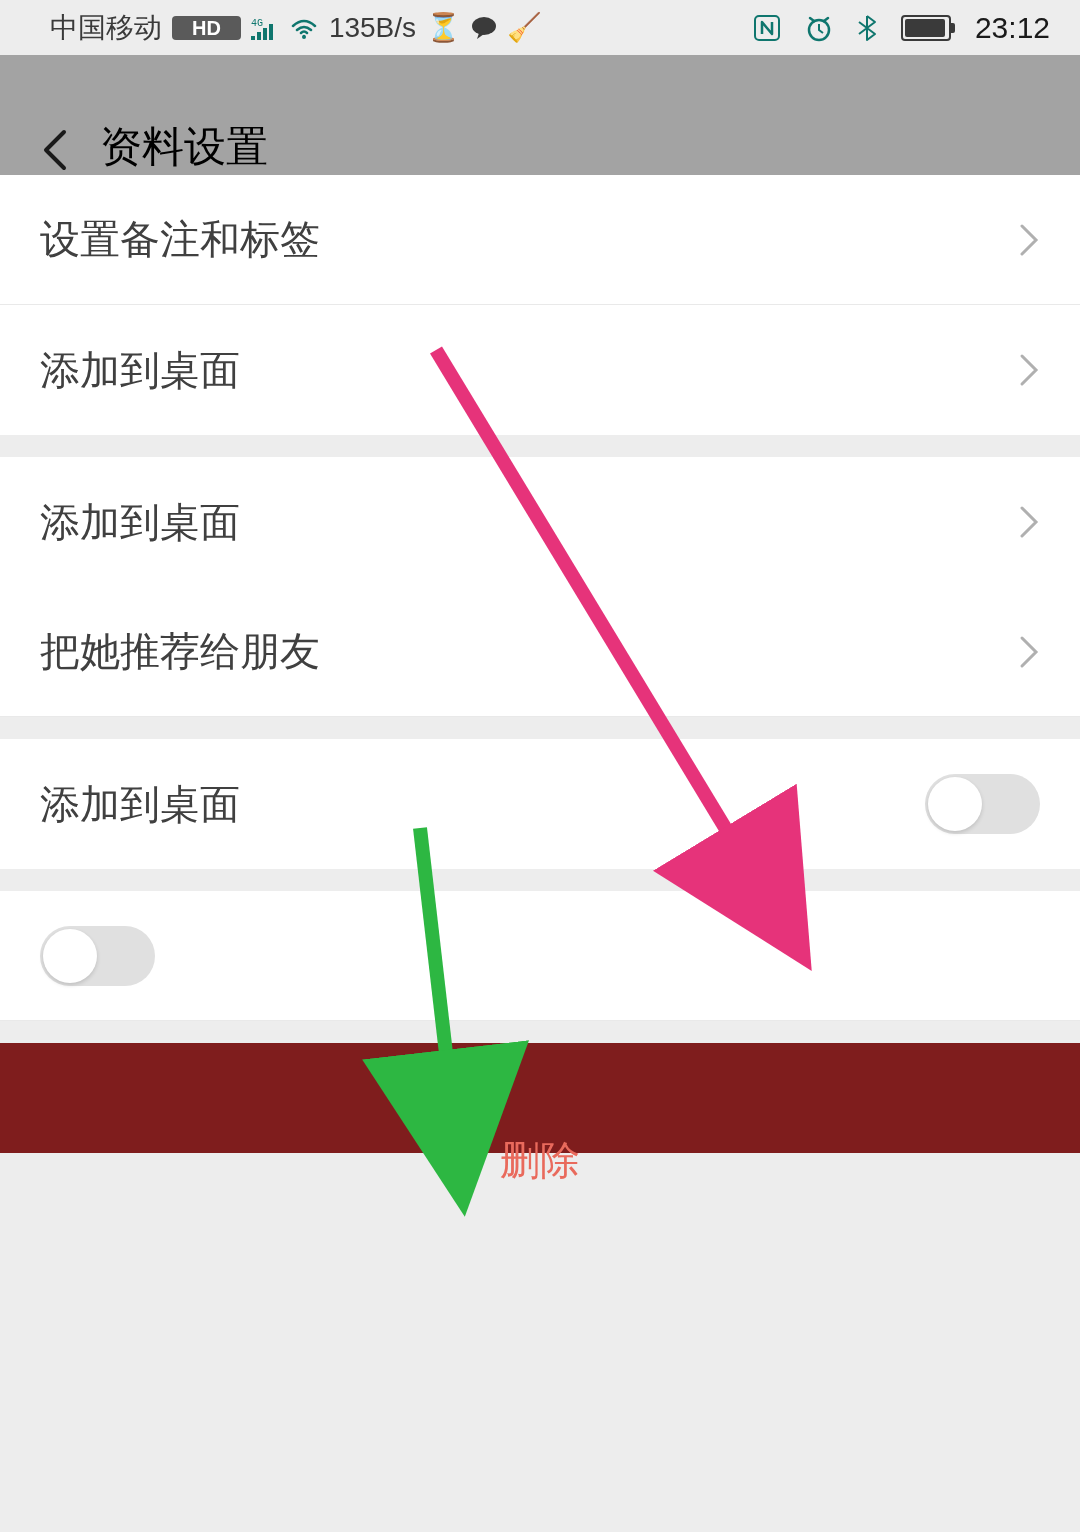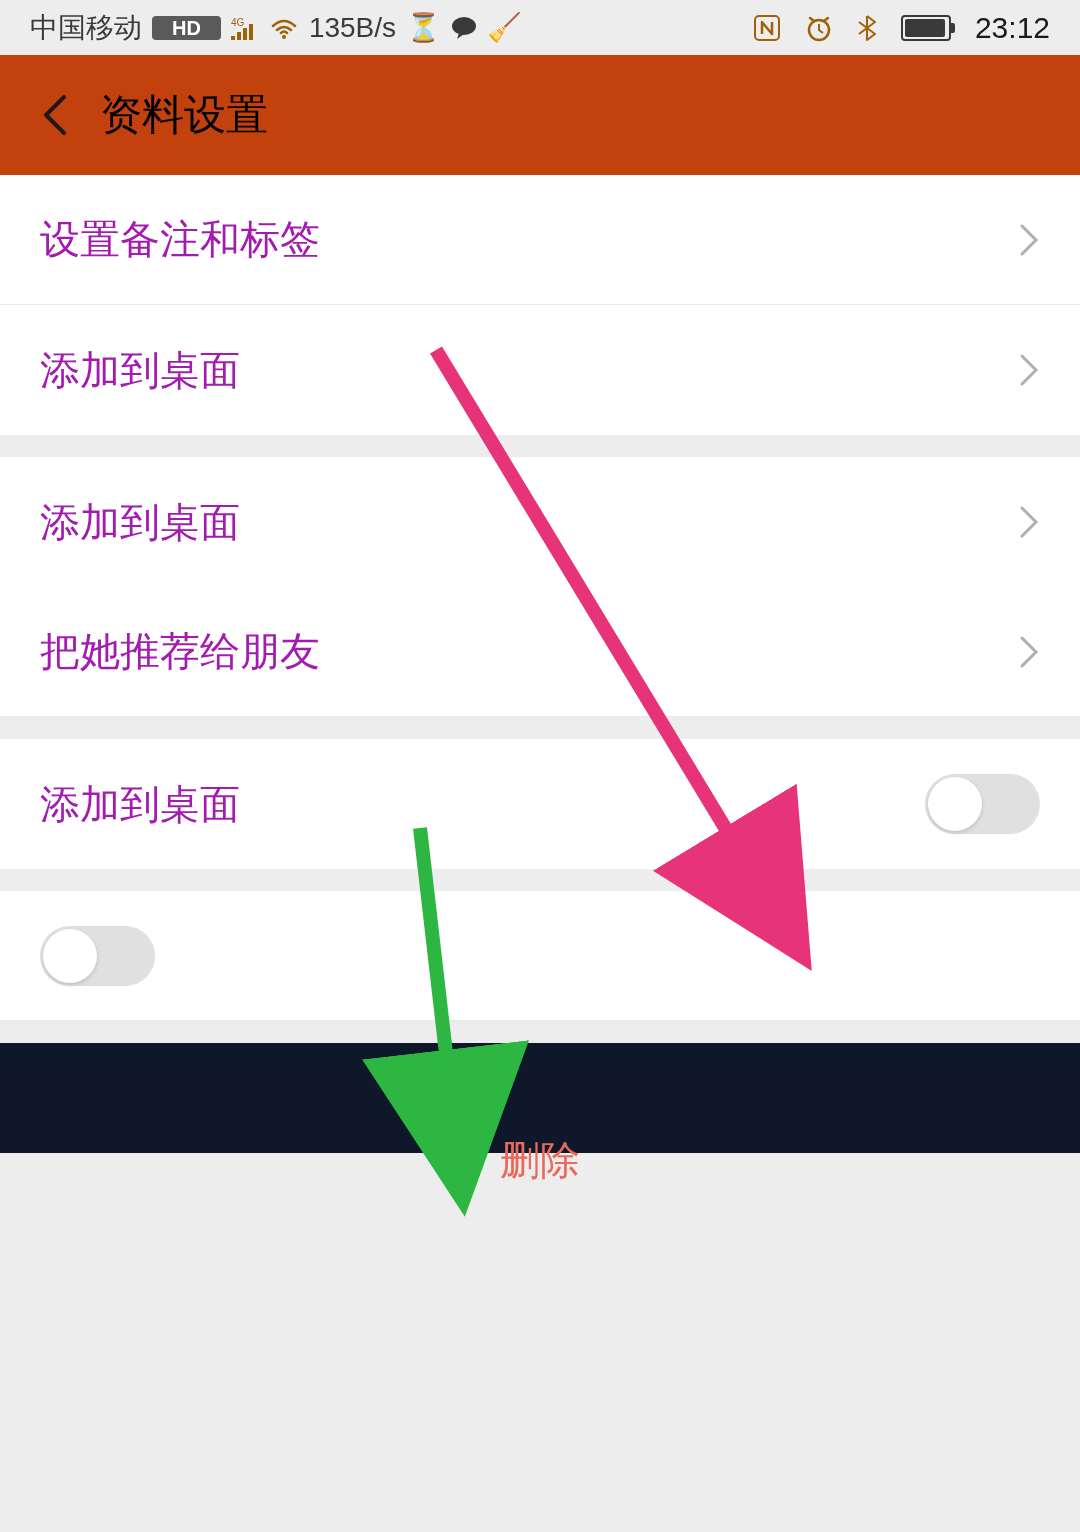--- a/index.html
+++ b/index.html
@@ -17,20 +17,21 @@
     }
     .status-bar {
       height: 55px;
       background: #ededed;
       display: flex;
       align-items: center;
       justify-content: space-between;
       padding: 0 30px;
       font-size: 28px;
       color: #3a3a3a;
+      margin-left: 20px;
     }
     .status-left {
       display: flex;
       align-items: center;
       gap: 10px;
     }
     .status-right {
       display: flex;
       align-items: center;
       gap: 24px;
@@ -71,23 +72,23 @@
       position: absolute;
       left: 2px;
       top: 2px;
       width: 40px;
       height: 18px;
       background: #3a3a3a;
       border-radius: 2px;
     }
     .header {
       height: 120px;
-      background: #c2410c;
-      display: flex;
-      align-items: center;
+      background: #a3a3a3;
+      display: flex;
+      align-items: flex-end;
       padding: 0 30px;
     }
     .back-icon {
       width: 50px;
       height: 50px;
       display: flex;
       align-items: center;
       justify-content: center;
     }
     .header-title {
@@ -105,21 +106,21 @@
       display: flex;
       align-items: center;
       justify-content: space-between;
       padding: 0 40px;
     }
     .list-item.separator {
       border-bottom: 1px solid #e9e9e9;
     }
     .list-item-label {
       font-size: 40px;
-      color: #a21caf;
+      color: #404040;
     }
     .chevron-right {
       color: #b0b0b0;
     }
     .group-gap {
       height: 22px;
       background: #ededed;
     }
     .toggle {
       width: 115px;
@@ -134,41 +135,42 @@
       height: 54px;
       background: #fff;
       border-radius: 50%;
       position: absolute;
       left: 3px;
       top: 3px;
       box-shadow: 0 2px 4px rgba(0,0,0,0.15);
     }
     .delete-item {
       height: 110px;
-      background: #0f172a;
+      background: #7f1d1d;
       display: flex;
       align-items: flex-end;
       justify-content: center;
       padding-bottom: 0;
     }
     .delete-label {
       font-size: 40px;
       color: #e96a5c;
       position: relative;
       top: 35px;
     }
     .annotation-arrow {
       position: absolute;
       pointer-events: none;
     }
     svg.icon {
       display: block;
     }
     .status-icon {
-      color: #a16207;
+      color: #0f766e;
+      font-family: Liberation Mono, monospace;
     }
     .time-display {
       font-size: 30px;
       color: #1a1a1a;
     }
   </style>
 </head>
 <body>
 
 <div class="status-bar">

